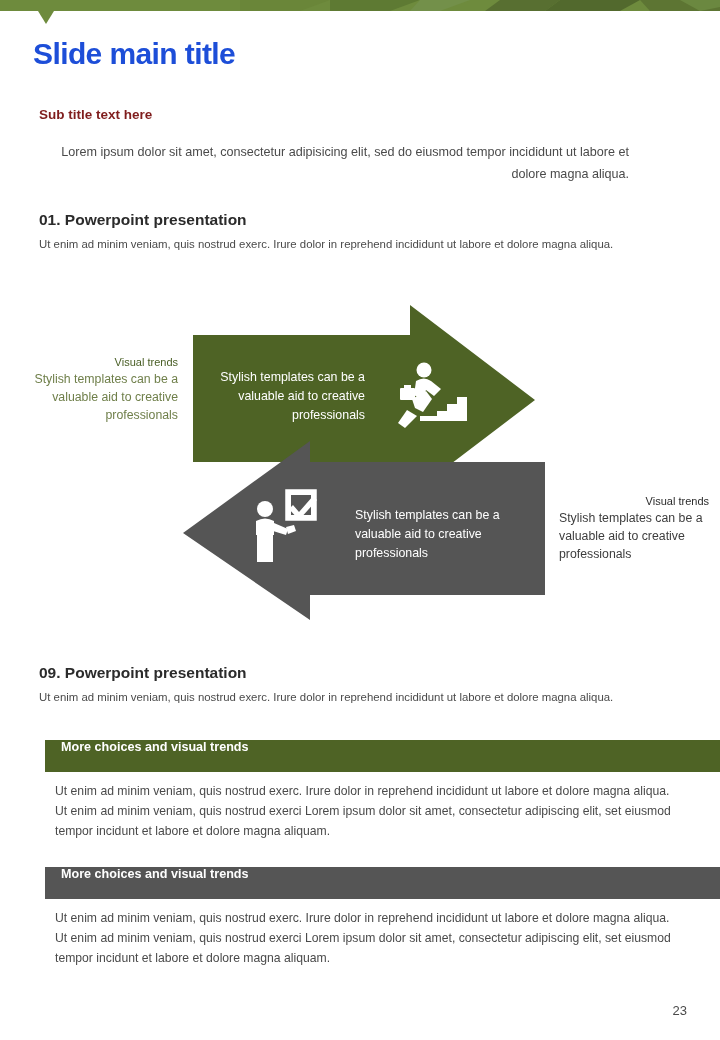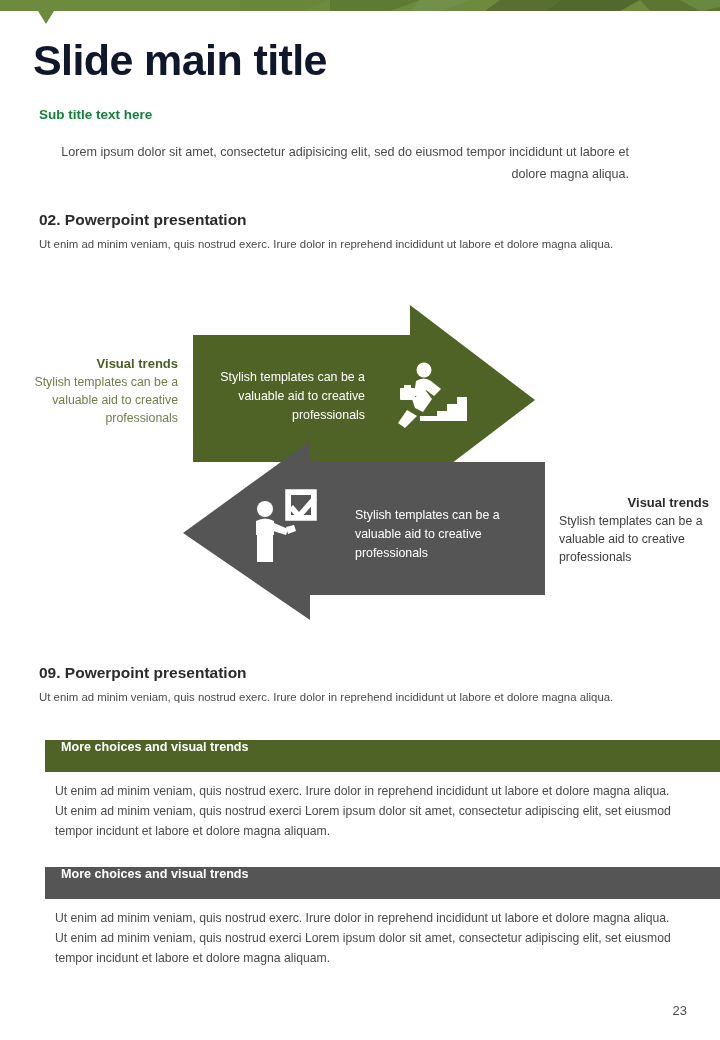--- a/index.html
+++ b/index.html
@@ -21,33 +21,33 @@
     position: absolute;
     left: 0; top: 0;
     width: 720px; height: 12px;
   }
   .topband svg { display: block; }
 
   
   .slide-title {
     position: absolute;
     left: 33px; top: 38px;
-    font-size: 43px;
-    font-weight: bold;
-    color: #0f172a;
+    font-size: 30px;
+    font-weight: bold;
+    color: #1d4ed8;
     letter-spacing: -0.6px;
     line-height: 1.05;
     white-space: nowrap;
   }
   .sub-title {
     position: absolute;
     left: 39px; top: 107px;
     font-size: 13.5px;
     font-weight: bold;
-    color: #15803d;
+    color: #7f1d1d;
   }
   .intro-para {
     position: absolute;
     left: 39px; top: 142px;
     width: 590px;
     font-size: 12.6px;
     line-height: 1.72;
     color: #4a4a4a;
     text-align: right;
   }
@@ -96,22 +96,22 @@
     left: 355px; top: 506px;
     width: 165px;
     text-align: left;
   }
 
   .caption {
     position: absolute;
     width: 150px;
   }
   .caption .cap-title {
-    font-size: 13px;
-    font-weight: bold;
+    font-size: 11px;
+    font-weight: normal;
     line-height: 1.45;
     text-align: right;
   }
   .caption .cap-body {
     font-size: 12.3px;
     line-height: 1.45;
   }
   #caption-left {
     left: 28px; top: 355px;
     text-align: right;
@@ -175,21 +175,21 @@
     <polygon points="640,0 720,0 720,11 650,11" fill="#5d7533"></polygon>
     <polygon points="680,0 720,0 720,7 700,11" fill="#6b8840"></polygon>
     <polygon points="38,11 54,11 46,24" fill="#6e8b3d"></polygon>
   </svg>
 </div>
 
 <div class="slide-title">Slide main title</div>
 <div class="sub-title">Sub title text here</div>
 <div class="intro-para">Lorem ipsum dolor sit amet, consectetur adipisicing elit, sed do eiusmod tempor incididunt ut labore et dolore magna aliqua.</div>
 
-<div class="section-head" id="sec1-head">02. Powerpoint presentation</div>
+<div class="section-head" id="sec1-head">01. Powerpoint presentation</div>
 <div class="section-body" id="sec1-body">Ut enim ad minim veniam, quis nostrud exerc. Irure dolor in reprehend incididunt ut labore et dolore magna aliqua.</div>
 
 <div class="diagram">
   <svg width="720" height="330" viewBox="0 0 720 330">
 
     <g>
       <polygon fill="#4e6325" points="193,40 410,40 410,10 535,105 410,200 410,167 193,167"></polygon>
     </g>
 
     <rect x="300" y="167" width="125" height="22" fill="#ffffff"></rect>

